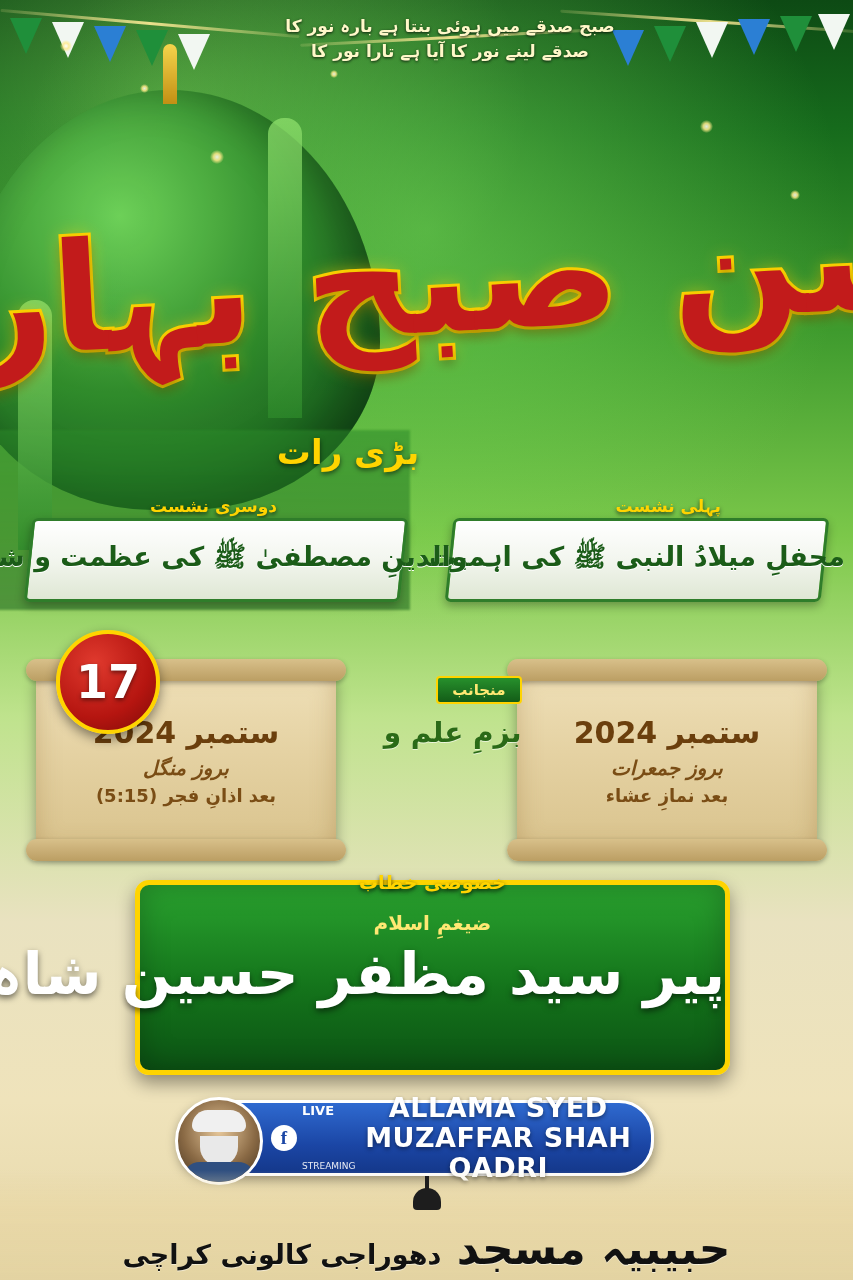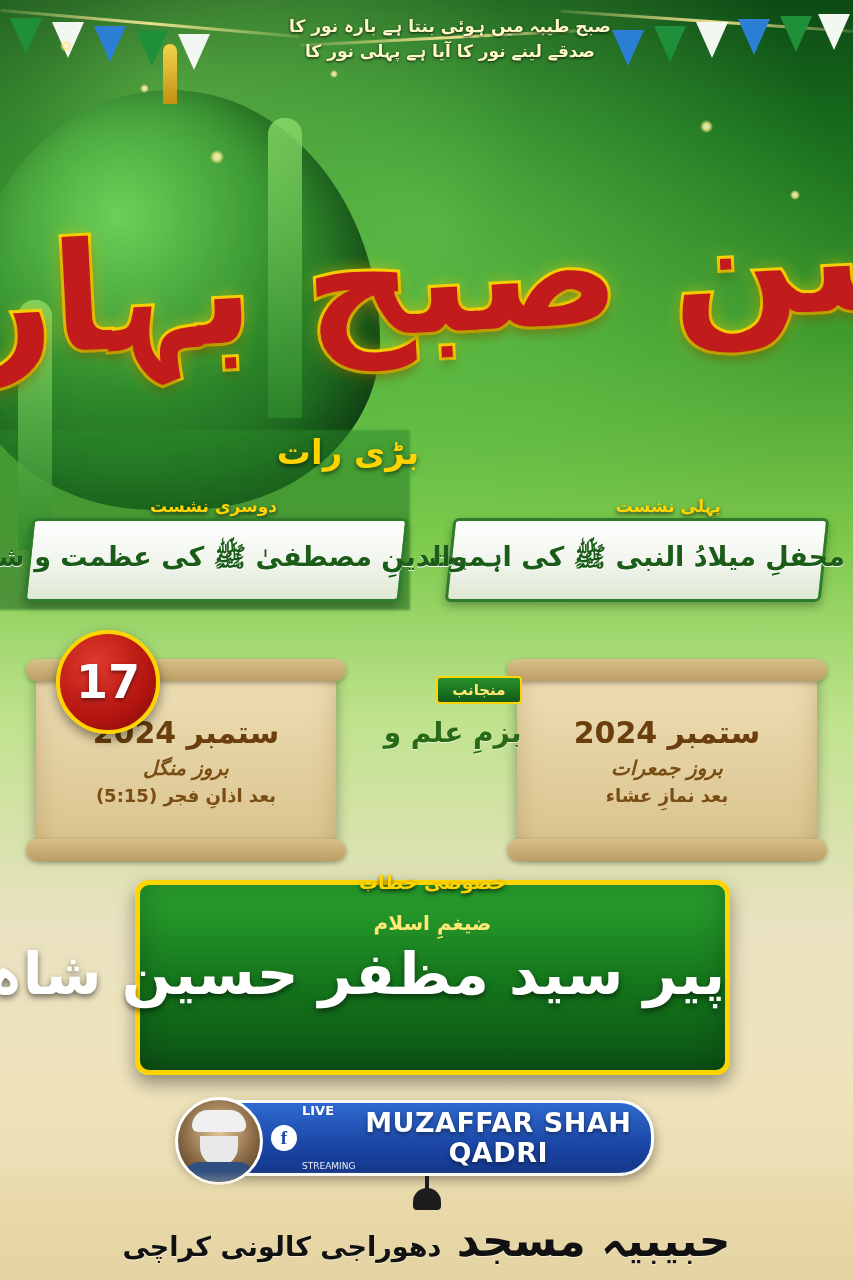--- a/index.html
+++ b/index.html
@@ -221,21 +221,21 @@
   .footer-logo{
     position:absolute;left:50%;top:6px;transform:translateX(-50%);
     width:46px;height:46px;
   }
   .footer-logo .d{
     position:absolute;left:9px;top:12px;width:28px;height:22px;border-radius:14px 14px 4px 4px;
     background:#1d1d1d;
   }
   .footer-logo .sp{position:absolute;left:21px;top:0;width:4px;height:16px;background:#1d1d1d;}
   .footer-text{
-    position:absolute;left:0;right:0;bottom:14px;
+    position:absolute;left:0;right:0;bottom:6px;
     font-size:44px;font-weight:bold;color:#111;white-space:nowrap;
     text-shadow:0 1px 0 rgba(255,255,255,.5);
   }
   .footer-text .small{font-size:27px;}
 </style>
 </head>
 <body>
 
 <div id="poster">
 
@@ -264,22 +264,22 @@
   <div class="bokeh" style="left:60px;top:40px;width:12px;height:12px;"></div>
   <div class="bokeh" style="left:140px;top:84px;width:9px;height:9px;"></div>
   <div class="bokeh" style="left:210px;top:150px;width:14px;height:14px;"></div>
   <div class="bokeh" style="left:330px;top:70px;width:8px;height:8px;"></div>
   <div class="bokeh" style="left:700px;top:120px;width:13px;height:13px;"></div>
   <div class="bokeh" style="left:790px;top:190px;width:10px;height:10px;"></div>
   <div class="bokeh" style="left:60px;top:250px;width:10px;height:10px;"></div>
   <div class="bokeh" style="left:805px;top:300px;width:9px;height:9px;"></div>
 
   <div class="couplet">
-    <div>صبح طیبہ میں ہوئی بنتا ہے بارہ نور کا</div>
-    <div>صدقے لینے نور کا آیا ہے پہلی نور کا</div>
+    <div>صبح صدقے میں ہوئی بنتا ہے بارہ نور کا</div>
+    <div>صدقے لینے نور کا آیا ہے تارا نور کا</div>
   </div>
 
   <div class="title-wrap">
     <div class="title-main">جشن صبح بہاراں</div>
   </div>
   <div class="title-sub">بڑی رات</div>
 
   <div class="sessions">
     <div class="ribbon-label r">پہلی نشست</div>
     <div class="ribbon right">
@@ -329,20 +329,21 @@
         <div class="robe"></div>
     </div>
     <div class="fb-live">
       <div class="fb-circle">f</div>
       <div class="live-txt">
         <span>LIVE</span>
         <small>STREAMING</small>
       </div>
     </div>
     <div class="live-name">
+      <div>ALLAMA SYED</div>
       <div>MUZAFFAR SHAH QADRI</div>
     </div>
   </div>
 
   <div class="footer">
     <div class="footer-logo">
       <div class="sp"></div>
         <div class="d"></div>
     </div>
     <div class="footer-text">

